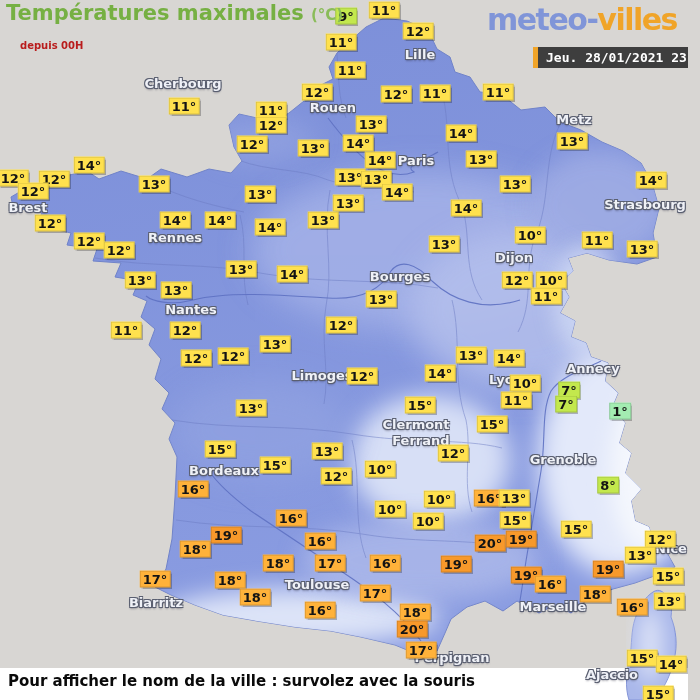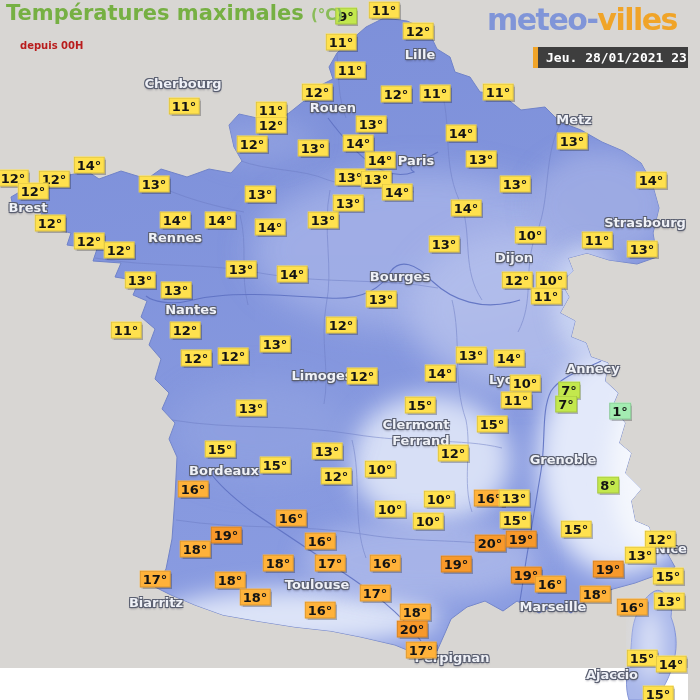--- a/index.html
+++ b/index.html
@@ -108,21 +108,21 @@
   </div>
 
   <div class="datebox">Jeu. 28/01/2021 23:00</div>
 
   <div class="labels">
       <div class="city" style="left: 420px; top: 55px;">Lille</div>
       <div class="city" style="left: 183px; top: 84px;">Cherbourg</div>
       <div class="city" style="left: 333px; top: 108px;">Rouen</div>
       <div class="city" style="left: 574px; top: 120px;">Metz</div>
       <div class="city" style="left: 416px; top: 161px;">Paris</div>
-      <div class="city" style="left: 645px; top: 205px; margin-top: 18px;">Strasbourg</div>
+      <div class="city" style="left: 645px; top: 205px;">Strasbourg</div>
       <div class="city" style="left: 28px; top: 208px;">Brest</div>
       <div class="city" style="left: 175px; top: 238px;">Rennes</div>
       <div class="city" style="left: 514px; top: 258px;">Dijon</div>
       <div class="city" style="left: 400px; top: 277px;">Bourges</div>
       <div class="city" style="left: 191px; top: 310px;">Nantes</div>
       <div class="city" style="left: 593px; top: 369px;">Annecy</div>
       <div class="city" style="left: 322px; top: 376px;">Limoges</div>
       <div class="city" style="left: 506px; top: 380px;">Lyon</div>
       <div class="city" style="left: 416px; top: 433px; text-align: right;">Clermont
 Ferrand</div>
@@ -244,14 +244,15 @@
       <div class="temp" style="left: 632px; top: 607px; background: rgb(255, 178, 58);">16°</div>
       <div class="temp" style="left: 320px; top: 610px; background: rgb(255, 178, 58);">16°</div>
       <div class="temp" style="left: 415px; top: 612px; background: rgb(255, 178, 58);">18°</div>
       <div class="temp" style="left: 412px; top: 629px; background: rgb(248, 153, 43);">20°</div>
       <div class="temp" style="left: 421px; top: 650px; background: rgb(255, 178, 58);">17°</div>
       <div class="temp" style="left: 642px; top: 658px; background: rgb(255, 225, 78);">15°</div>
       <div class="temp" style="left: 671px; top: 664px; background: rgb(255, 225, 78);">14°</div>
       <div class="temp" style="left: 658px; top: 694px; background: rgb(255, 225, 78);">15°</div>
     </div>
 
+  <div class="hint">Pour afficher le nom de la ville : survolez avec la souris</div>
 
 </div>
 
 </body></html>

